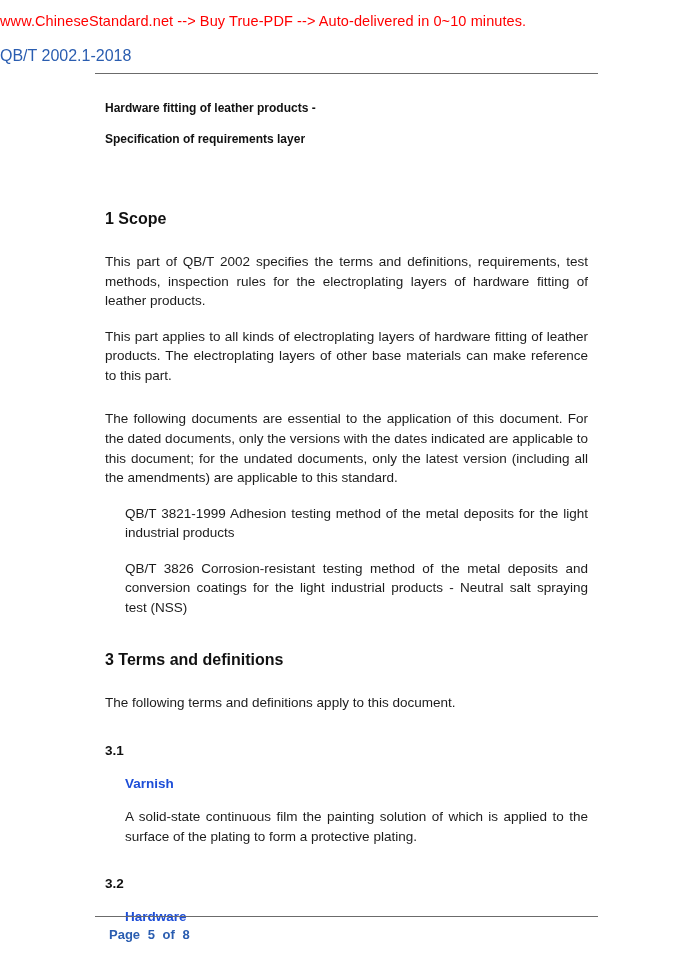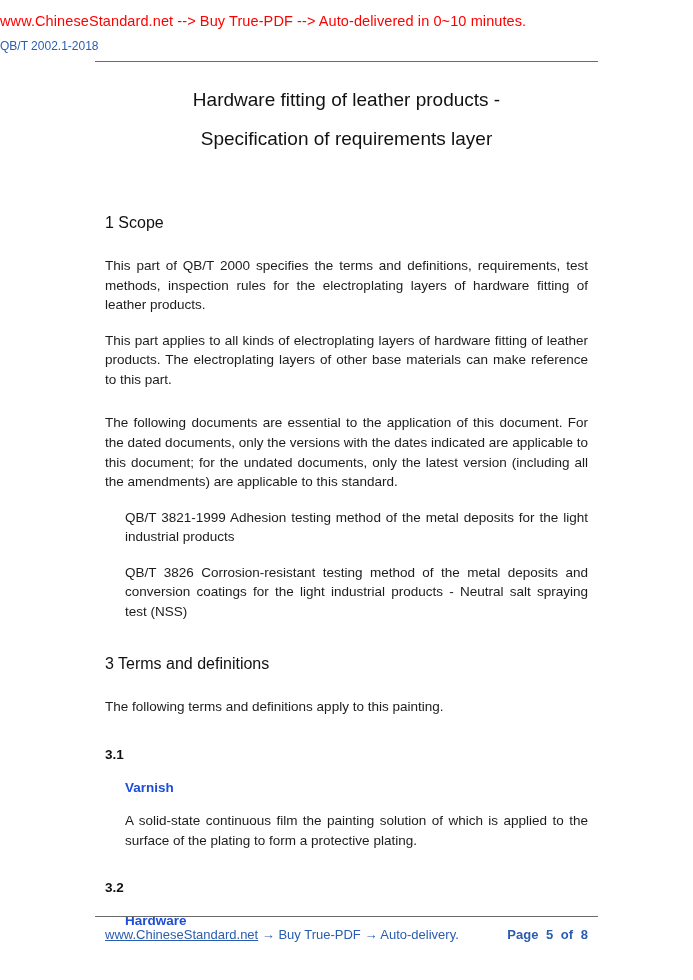--- a/index.html
+++ b/index.html
@@ -19,41 +19,41 @@
     background: #ffffff;
   }
   .header { padding-top: 13px; }
   .promo {
     color: #ff0000;
     font-size: 14.5px;
     letter-spacing: 0.1px;
   }
   .std-code {
     color: #2a5db0;
-    font-size: 12px;
-    margin-top: 10px;
+    font-size: 16px;
+    margin-top: 18px;
   }
   .rule {
     border: none;
     border-top: 1px solid #6b6b6b;
     width: 503px;
     margin: 8px auto 0 auto;
   }
   .content { padding: 0 105px; }
   .doc-title {
-    text-align: center;
-    font-weight: normal;
-    font-size: 19px;
+    text-align: left;
+    font-weight: bold;
+    font-size: 12px;
     color: #111;
   }
   .doc-title.line1 { margin-top: 27px; }
   .doc-title.line2 { margin-top: 17px; }
   .section-heading {
     font-size: 16px;
-    font-weight: normal;
+    font-weight: bold;
     color: #111;
     margin-top: 34px;
   }
   .section-heading.first { margin-top: 64px; }
   p.body-text {
     font-size: 13.5px;
     line-height: 1.45;
     text-align: justify;
     margin-top: 16px;
     color: #1c1c1c;
@@ -113,46 +113,42 @@
     <div class="std-code">QB/T 2002.1-2018</div>
     <hr class="rule">
   </div>
 
   <div class="content">
 
     <div class="doc-title line1">Hardware fitting of leather products -</div>
     <div class="doc-title line2">Specification of requirements layer</div>
 
     <h2 class="section-heading first">1 Scope</h2>
-    <p class="body-text after-heading">This part of QB/T 2000 specifies the terms and definitions, requirements, test methods, inspection rules for the electroplating layers of hardware fitting of leather products.</p>
+    <p class="body-text after-heading">This part of QB/T 2002 specifies the terms and definitions, requirements, test methods, inspection rules for the electroplating layers of hardware fitting of leather products.</p>
     <p class="body-text">This part applies to all kinds of electroplating layers of hardware fitting of leather products. The electroplating layers of other base materials can make reference to this part.</p>
 
     <p class="body-text after-heading">The following documents are essential to the application of this document. For the dated documents, only the versions with the dates indicated are applicable to this document; for the undated documents, only the latest version (including all the amendments) are applicable to this standard.</p>
     <p class="body-text indent">QB/T 3821-1999 Adhesion testing method of the metal deposits for the light industrial products</p>
     <p class="body-text indent">QB/T 3826 Corrosion-resistant testing method of the metal deposits and conversion coatings for the light industrial products - Neutral salt spraying test (NSS)</p>
 
     <h2 class="section-heading">3 Terms and definitions</h2>
-    <p class="body-text after-heading">The following terms and definitions apply to this painting.</p>
+    <p class="body-text after-heading">The following terms and definitions apply to this document.</p>
 
     <div class="term-num">3.1</div>
     <div class="term-name">Varnish</div>
     <p class="body-text indent">A solid-state continuous film the painting solution of which is applied to the surface of the plating to form a protective plating.</p>
 
     <div class="term-num">3.2</div>
     <div class="term-name">Hardware</div>
 
   </div>
 
   <div class="footer">
     <hr class="footer-rule">
     <div class="footer-row">
-      <div>
-        <span class="footer-link">www.ChineseStandard.net</span>
-        <span class="footer-rest">→ Buy True-PDF → Auto-delivery.</span>
-      </div>
       <div class="page-info">
         <span>Page</span>
         <span class="num">5</span>
         <span>of</span>
         <span class="num">8</span>
       </div>
     </div>
   </div>
 
 </div>

